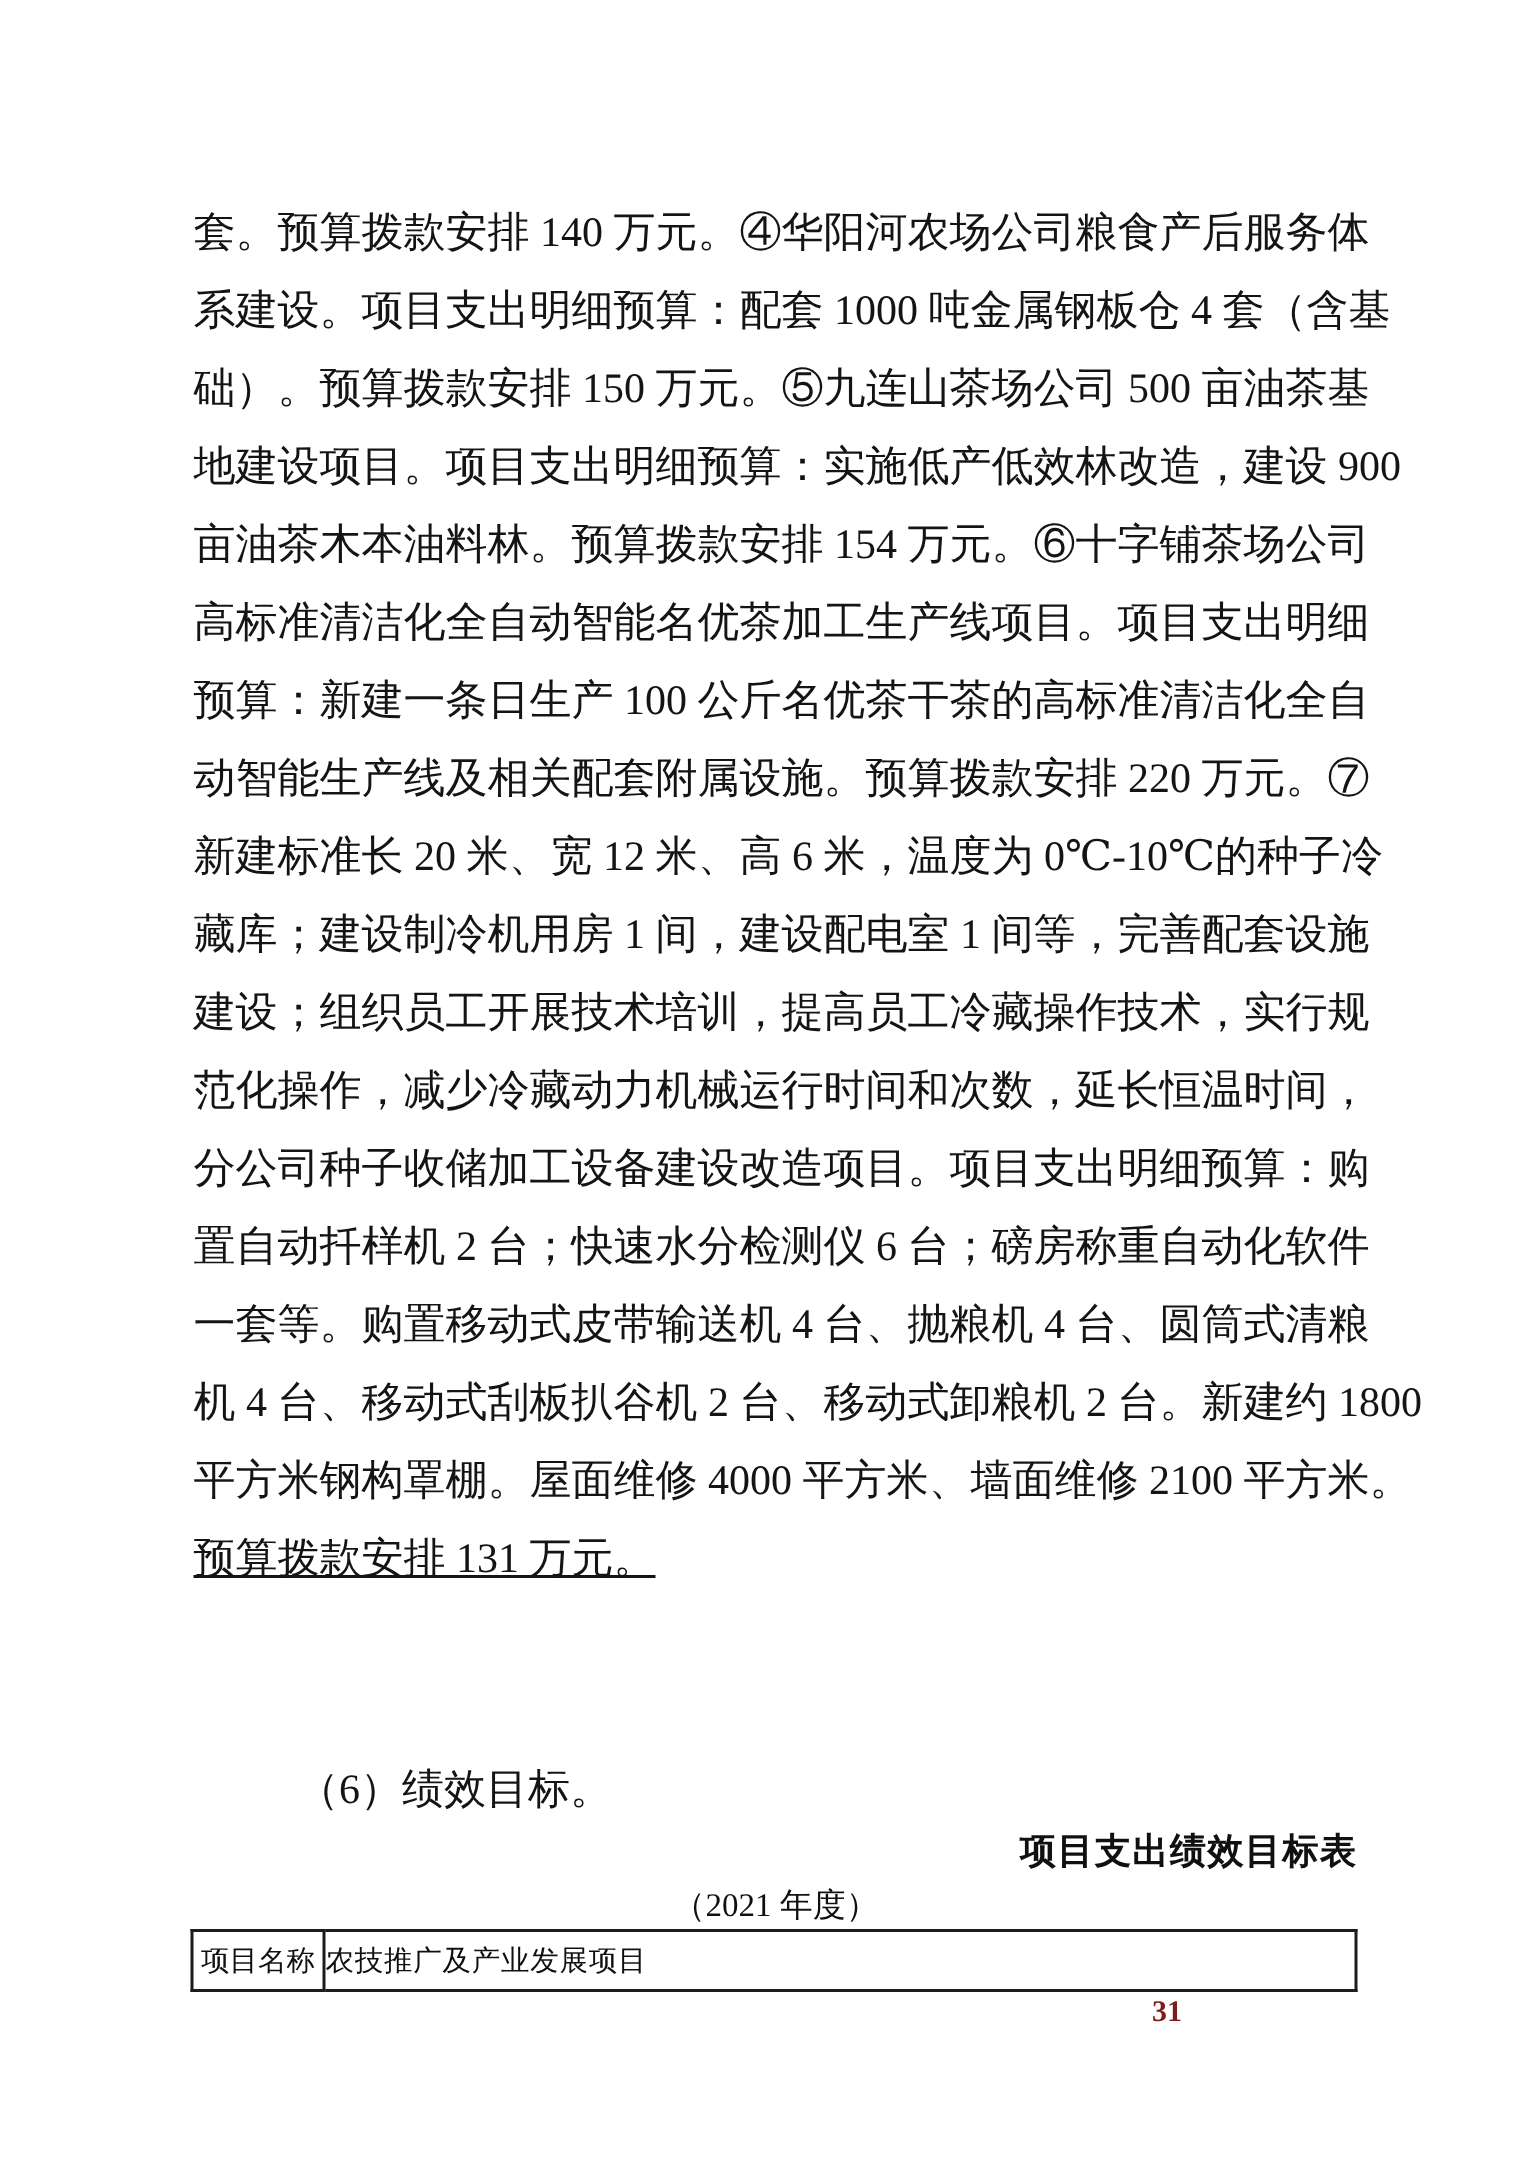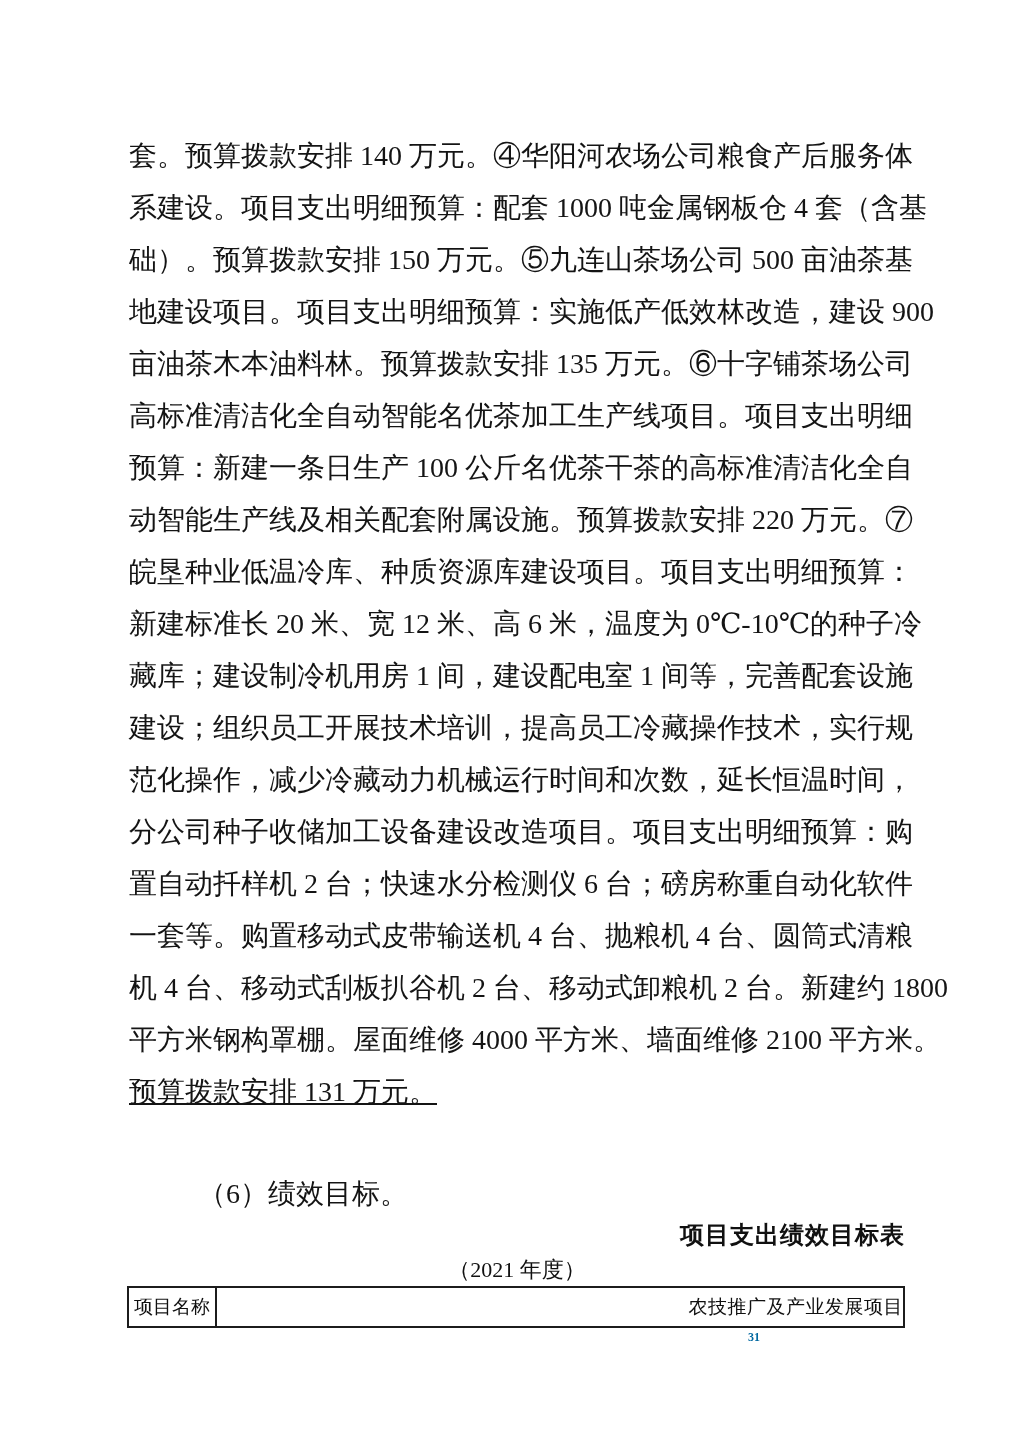--- a/index.html
+++ b/index.html
@@ -81,46 +81,45 @@
     margin-top: 12px;
   }
   td.cell-label {
     width: 88px;
     font-size: 19px;
     text-align: center;
     padding: 0 2px;
   }
   td.cell-value {
     font-size: 19px;
-    text-align: right;
+    text-align: left;
     letter-spacing: 0.5px;
   }
   .page-number {
     position: absolute;
-    left: 748px; top: 1330px;
-    font-size: 12px;
+    left: 768px; top: 1330px;
+    font-size: 20px;
     font-weight: bold;
-    color: #0369a1;
+    color: #7f1d1d;
   }
 </style>
 </head>
 <body>
 
 <div class="page">
 
   <div class="body-text">
       <div class="line">套。预算拨款安排 140 万元。④华阳河农场公司粮食产后服务体</div>
       <div class="line">系建设。项目支出明细预算：配套 1000 吨金属钢板仓 4 套（含基</div>
       <div class="line">础）。预算拨款安排 150 万元。⑤九连山茶场公司 500 亩油茶基</div>
       <div class="line">地建设项目。项目支出明细预算：实施低产低效林改造，建设 900</div>
-      <div class="line">亩油茶木本油料林。预算拨款安排 135 万元。⑥十字铺茶场公司</div>
+      <div class="line">亩油茶木本油料林。预算拨款安排 154 万元。⑥十字铺茶场公司</div>
       <div class="line">高标准清洁化全自动智能名优茶加工生产线项目。项目支出明细</div>
       <div class="line">预算：新建一条日生产 100 公斤名优茶干茶的高标准清洁化全自</div>
       <div class="line">动智能生产线及相关配套附属设施。预算拨款安排 220 万元。⑦</div>
-      <div class="line">皖垦种业低温冷库、种质资源库建设项目。项目支出明细预算：</div>
       <div class="line">新建标准长 20 米、宽 12 米、高 6 米，温度为 0℃-10℃的种子冷</div>
       <div class="line">藏库；建设制冷机用房 1 间，建设配电室 1 间等，完善配套设施</div>
       <div class="line">建设；组织员工开展技术培训，提高员工冷藏操作技术，实行规</div>
       <div class="line">范化操作，减少冷藏动力机械运行时间和次数，延长恒温时间，</div>
       <div class="line">分公司种子收储加工设备建设改造项目。项目支出明细预算：购</div>
       <div class="line">置自动扦样机 2 台；快速水分检测仪 6 台；磅房称重自动化软件</div>
       <div class="line">一套等。购置移动式皮带输送机 4 台、抛粮机 4 台、圆筒式清粮</div>
       <div class="line">机 4 台、移动式刮板扒谷机 2 台、移动式卸粮机 2 台。新建约 1800</div>
       <div class="line">平方米钢构罩棚。屋面维修 4000 平方米、墙面维修 2100 平方米。</div>
       <div class="line">预算拨款安排 131 万元。</div>

